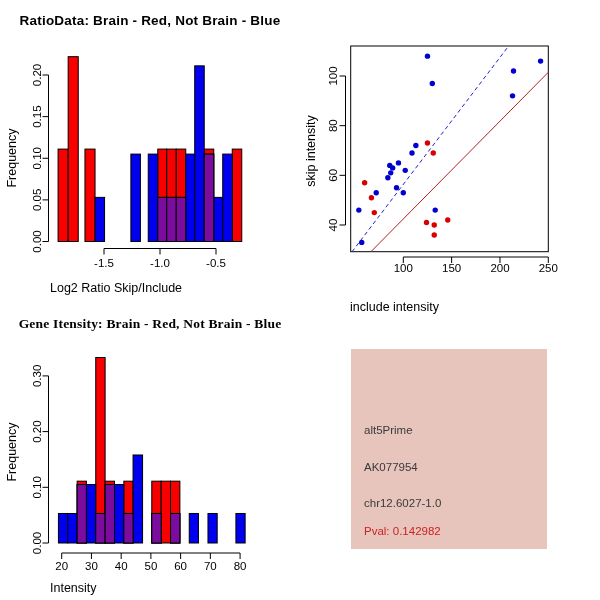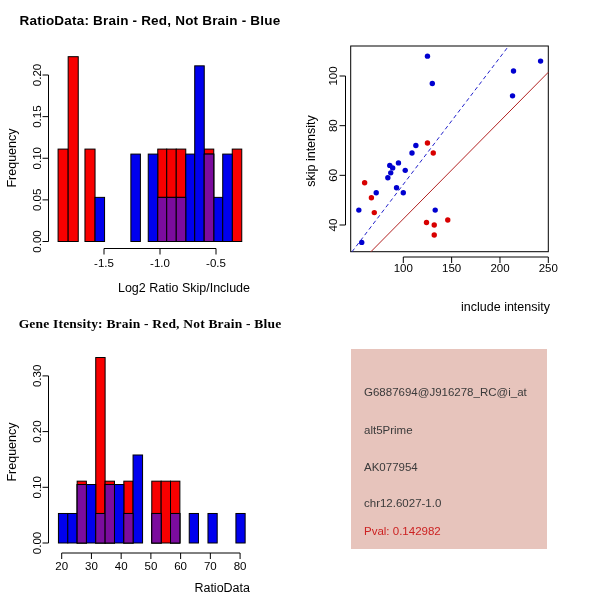--- a/index.html
+++ b/index.html
@@ -3,21 +3,21 @@
 <meta charset="utf-8">
 <style>
   html,body { margin:0; padding:0; background:#ffffff; }
   #canvas {
     position:relative; width:600px; height:600px; background:#ffffff;
     font-family:"Liberation Sans", sans-serif; overflow:hidden;
   }
   #charts { position:absolute; left:0; top:0; }
   #charts text { font:11.5px "Liberation Sans", sans-serif; fill:#000; }
   .title  { position:absolute; font:bold 13.5px "Liberation Sans",sans-serif; color:#000000; text-align:center; letter-spacing:0.2px; }
-  .xlabel { position:absolute; font:12.5px "Liberation Sans",sans-serif; color:#000; text-align:right; }
+  .xlabel { position:absolute; font:12.5px "Liberation Sans",sans-serif; color:#000; text-align:left; }
   .ylabel { position:absolute; font:12.5px "Liberation Sans",sans-serif; color:#000; text-align:center;
             width:120px; height:16px; margin-left:-60px; margin-top:-8px; transform:rotate(-90deg); }
   .info-panel { position:absolute; left:351px; top:349px; width:196px; height:200px; }
   .info-line  { position:absolute; left:13px; font:11.5px "Liberation Sans",sans-serif; color:#3a3a3a; white-space:nowrap; }
   .info-line.pval { }
 </style>
 </head>
 <body>
 
 <div id="canvas">
@@ -173,24 +173,23 @@
     </svg>
 
   <div class="title" style="left:0; width:300px; top:13px;">RatioData: Brain - Red, Not Brain - Blue</div>
   <div class="xlabel" style="left:50px; width:200px; top:281px;">Log2 Ratio Skip/Include</div>
   <div class="ylabel" style="left:13px; top:158px;">Frequency</div>
 
   <div class="xlabel" style="left:350px; width:200px; top:300px;">include intensity</div>
   <div class="ylabel" style="left:312px; top:151px;">skip intensity</div>
 
   <div class="title" style="left:0; width:300px; top:316px;font-family:Liberation Serif, serif;">Gene Itensity: Brain - Red, Not Brain - Blue</div>
-  <div class="xlabel" style="left:50px; width:200px; top:581px;">RatioData</div>
+  <div class="xlabel" style="left:50px; width:200px; top:581px;">Intensity</div>
   <div class="ylabel" style="left:13px; top:452px;">Frequency</div>
 
   <div class="info-panel" id="info-panel" style="background: rgb(231, 196, 188);">
-    <div class="info-line" style="top:37px;">G6887694@J916278_RC@i_at</div>
     <div class="info-line" style="top:75px;text-align:center;">alt5Prime</div>
     <div class="info-line" style="top:112px;">AK077954</div>
     <div class="info-line" style="top:148px;">chr12.6027-1.0</div>
     <div class="info-line pval" id="pval-line" style="top: 176px; color: rgb(204, 34, 34);">Pval: 0.142982</div>
   </div>
 
 </div>
 
 </body></html>

